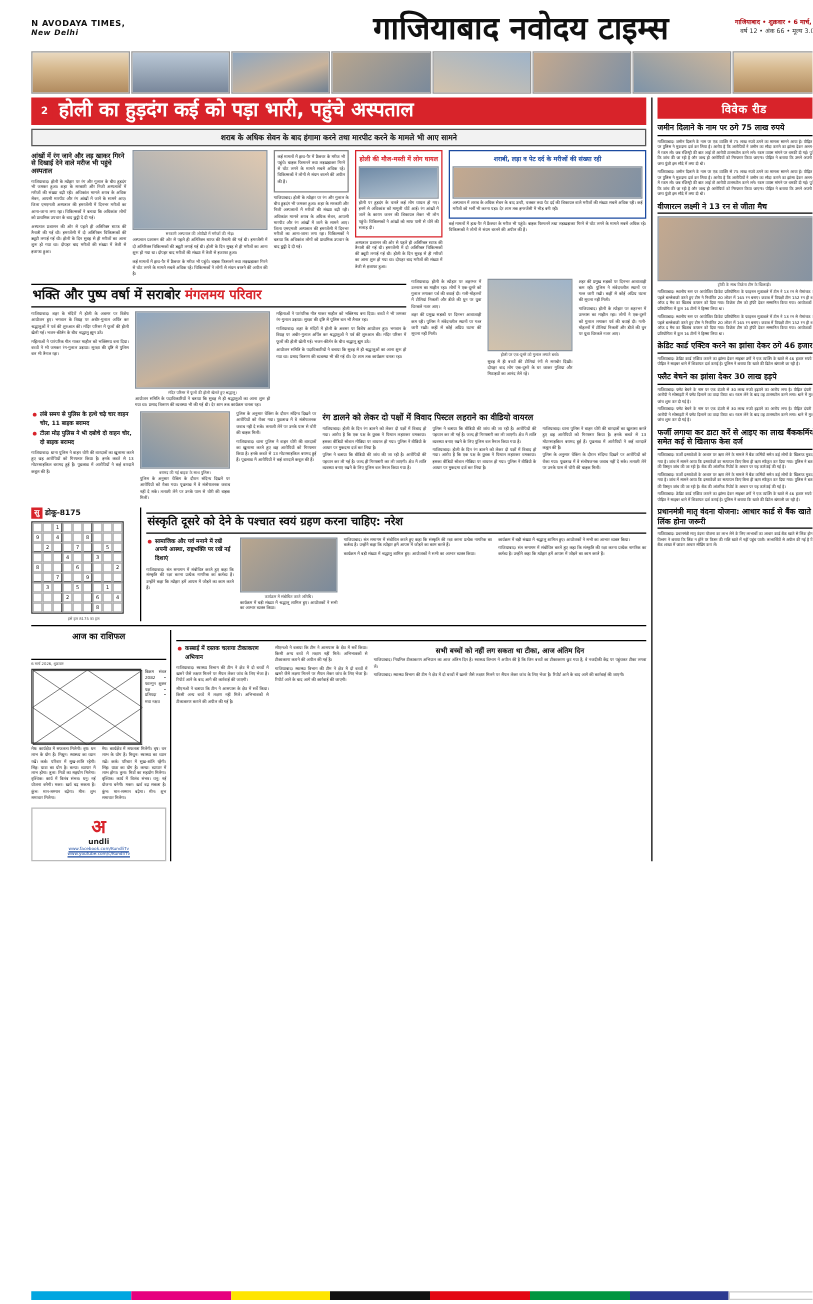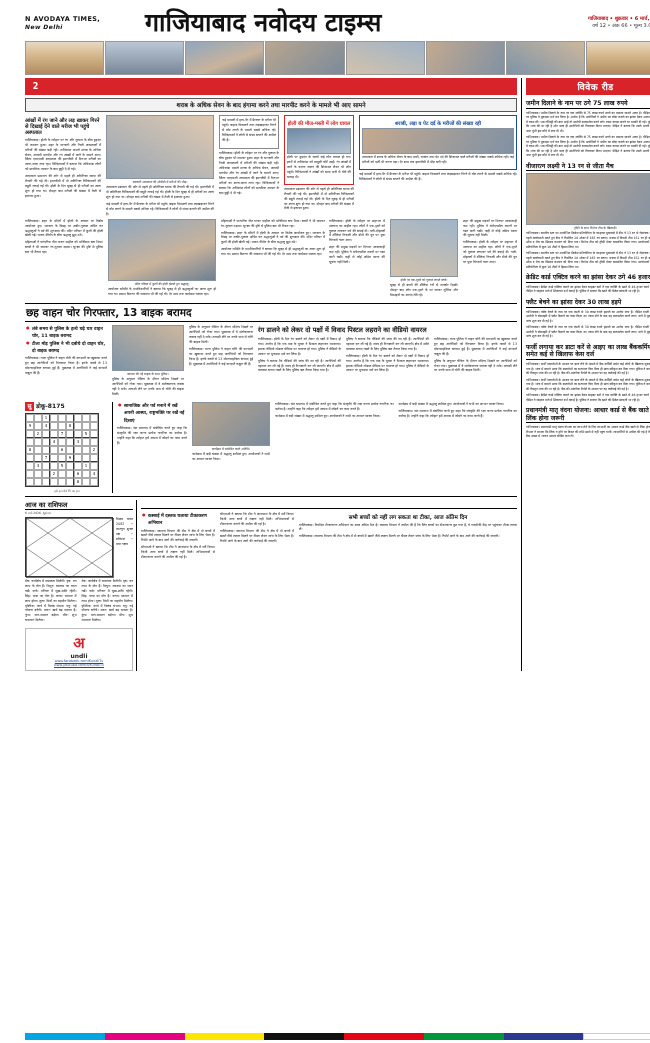--- a/index.html
+++ b/index.html
@@ -12,21 +12,21 @@
     color: #111;
     overflow: hidden;
     position: relative;
   }
   .page { width:650px; height:1043px; position:relative; padding:4px 5px;margin-left:20px; }
 
   
   .masthead { display:flex; align-items:center; justify-content:space-between; height:36px; border-bottom:0px; }
   .mh-left { font-size:6.5px; font-weight:bold; letter-spacing:.4px; width:120px; }
   .mh-left .sub { font-style:italic; font-weight:bold; font-size:6px; }
-  .mh-center { flex:1; text-align:left; }
+  .mh-center { flex:1; text-align:right; }
   .mh-title {
     font-size:25px; font-weight:bold; color:#111; letter-spacing:0px; line-height:1;
     font-family:"DejaVu Sans","Liberation Sans",sans-serif;
   }
   .mh-right { width:130px; text-align:right; font-size:5px; line-height:1.5; color:#b10d14; font-weight:bold; }
   .mh-right .grey { color:#333; font-weight:normal; }
 
   .photo-strip { display:flex; gap:1px; height:34px; margin-top:1px; }
   .photo-strip .ph { flex:1; border:0.5px solid #999; }
 
@@ -90,21 +90,21 @@
   .sudoku { display:grid; grid-template-columns:repeat(9,1fr); width:74px; height:74px; border:0.8px solid #333; }
   .sudoku div { border:0.3px solid #aaa; font-size:4px; display:flex; align-items:center; justify-content:center; color:#222; }
   .sudoku div.b { border-right:0.8px solid #333; }
   .sudoku div.bb { border-bottom:0.8px solid #333; }
 
   .doku-tag { display:flex; align-items:center; gap:2px; font-weight:bold; font-size:6px; margin-bottom:2px; }
   .doku-tag .sq { width:9px;height:9px;background:#d8232a;color:#fff;display:flex;align-items:center;justify-content:center;font-size:6px; }
 
   .kundli { border:0.6px solid #333; width:88px; height:60px; position:relative; background:#fff; }
 
-  .rashi-head { font-weight:bold; font-size:6.5px; text-align:left; border-bottom:0.6px solid #000; padding-bottom:0; }
+  .rashi-head { font-weight:bold; font-size:6.5px; text-align:center; border-bottom:0.6px solid #000; padding-bottom:14px; }
 
   .kundli-ad { border:0.6px solid #bbb; padding:3px; text-align:center; }
   .kundli-ad .logo { font-size:15px; color:#d8232a; font-weight:bold; font-family:"DejaVu Sans",sans-serif; }
   .kundli-ad .u { font-size:6px; font-weight:bold; color:#222; }
   .kundli-ad .ln { font-size:3.4px; color:#1b4aa0; text-decoration:underline; }
 
   .color-bar { display:flex; height:7px; margin-top:3px; }
   .color-bar div { flex:1; }
 
   .small-caption { font-size:3.0px; text-align:center; color:#444; }
@@ -152,20 +152,21 @@
   </div>
 
   <div class="body-wrap">
 
     <div class="left-col">
 
       <div class="banner-head">
         <div class="badge-wrap">
           <div class="page-badge">2</div>
         </div>
+        <div class="txt">होली का हुड़दंग कई को पड़ा भारी, पहुंचे अस्पताल</div>
       </div>
 
       <div class="kicker">शराब के अधिक सेवन के बाद हंगामा करने तथा मारपीट करने के मामले भी आए सामने</div>
 
       <div class="cols">
 
         <div class="col" style="flex:0 0 76px;">
           <div class="sub-head" style="font-size:5.2px;color:#111;">आंखों में रंग जाने और लड़ खाकर गिरने से दिखाई देने वाले मरीज भी पहुंचे अस्पताल</div>
           <div class="para">
             <p>गाजियाबाद। होली के त्योहार पर रंग और गुलाल के बीच हुड़दंग भी जमकर हुआ। शहर के सरकारी और निजी अस्पतालों में मरीजों की संख्या बढ़ी रही। अधिकांश मामले शराब के अधिक सेवन, आपसी मारपीट और रंग आंखों में जाने के सामने आए। जिला एमएमजी अस्पताल की इमरजेंसी में दिनभर मरीजों का आना-जाना लगा रहा। चिकित्सकों ने बताया कि अधिकांश लोगों को प्राथमिक उपचार के बाद छुट्टी दे दी गई।</p>
@@ -215,20 +216,24 @@
             </div>
           </div>
           <div class="para" style="margin-top:2px;">
             <p>कई मामलों में हाथ-पैर में फ्रैक्चर के मरीज भी पहुंचे। बाइक फिसलने तथा लड़खड़ाकर गिरने से चोट लगने के मामले सबसे अधिक रहे। चिकित्सकों ने लोगों से संयम बरतने की अपील की है।</p>
           </div>
         </div>
       </div>
 
       <div style="display:flex;gap:4px;">
         <div style="flex:0 0 300px;">
+          <div class="sec-head">
+            <span>भक्ति और पुष्प वर्षा में सराबोर</span>
+            <span class="red">मंगलमय परिवार</span>
+          </div>
           <div class="cols">
             <div class="col" style="flex:0 0 78px;">
               <div class="para">
                 <p>गाजियाबाद। शहर के मंदिरों में होली के अवसर पर विशेष आयोजन हुए। भगवान के विग्रह पर अबीर-गुलाल अर्पित कर श्रद्धालुओं ने पर्व की शुरुआत की। मंदिर परिसर में फूलों की होली खेली गई। भजन-कीर्तन के बीच श्रद्धालु झूम उठे।</p>
                 <p>महिलाओं ने पारंपरिक गीत गाकर माहौल को भक्तिमय बना दिया। बच्चों ने भी जमकर रंग-गुलाल उड़ाया। सुरक्षा की दृष्टि से पुलिस बल भी तैनात रहा।</p>
               </div>
             </div>
             <div class="col" style="flex:0 0 108px;">
               <div class="ph-box p1" style="height:62px;"></div>
               <div class="cap">मंदिर परिसर में फूलों की होली खेलते हुए श्रद्धालु।</div>
@@ -264,21 +269,20 @@
             <div class="col" style="flex:1;">
               <div class="para">
                 <p>शहर की प्रमुख सड़कों पर दिनभर आवाजाही कम रही। पुलिस ने संवेदनशील स्थानों पर गश्त जारी रखी। कहीं से कोई अप्रिय घटना की सूचना नहीं मिली।</p>
                 <p>गाजियाबाद। होली के त्योहार पर शहरभर में उल्लास का माहौल रहा। लोगों ने एक-दूसरे को गुलाल लगाकर पर्व की बधाई दी। गली-मोहल्लों में टोलियां निकलीं और डीजे की धुन पर युवा थिरकते नजर आए।</p>
               </div>
             </div>
           </div>
         </div>
       </div>
 
-      <div class="sec-head">छह वाहन चोर गिरफ्तार, 13 बाइक बरामद</div>
       <div class="cols">
         <div class="col" style="flex:0 0 82px;">
           <div class="bullets">
             <div>लंबे समय से पुलिस के हत्थे चढ़े चार वाहन चोर, 11 बाइक बरामद</div>
             <div>टीला मोड़ पुलिस ने भी दबोचे दो वाहन चोर, दो बाइक बरामद</div>
           </div>
           <div class="para" style="margin-top:2px;">
             <p>गाजियाबाद। थाना पुलिस ने वाहन चोरी की वारदातों का खुलासा करते हुए छह आरोपियों को गिरफ्तार किया है। इनके कब्जे से 13 मोटरसाइकिल बरामद हुई हैं। पूछताछ में आरोपियों ने कई वारदातें कबूल की हैं।</p>
           </div>
         </div>
@@ -410,20 +414,21 @@
               <div></div>
               <div class="b"></div>
               <div>8</div>
               <div></div>
               <div></div>
             </div>
           <div class="small-caption" style="margin-top:2px;">इसे हल 8175 का हल</div>
         </div>
 
         <div style="flex:1;">
+          <div class="sec-head" style="font-size:9px;">संस्कृति दूसरे को देने के पश्चात स्वयं ग्रहण करना चाहिए: नरेश</div>
           <div class="cols">
             <div class="col" style="flex:0 0 70px;">
               <div class="bullets">
                 <div>सामाजिक और पर्व मनाने में रखें अपनी आस्था, राष्ट्रभक्ति पर रखें नई दिशाएं</div>
               </div>
               <div class="para" style="margin-top:2px;">
                 <p>गाजियाबाद। संत समागम में संबोधित करते हुए कहा कि संस्कृति की रक्षा करना प्रत्येक नागरिक का कर्तव्य है। उन्होंने कहा कि त्योहार हमें आपस में जोड़ने का काम करते हैं।</p>
               </div>
             </div>
             <div class="col" style="flex:0 0 78px;">

